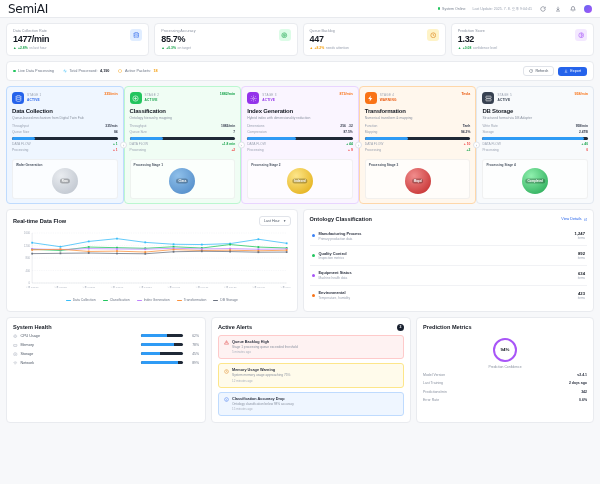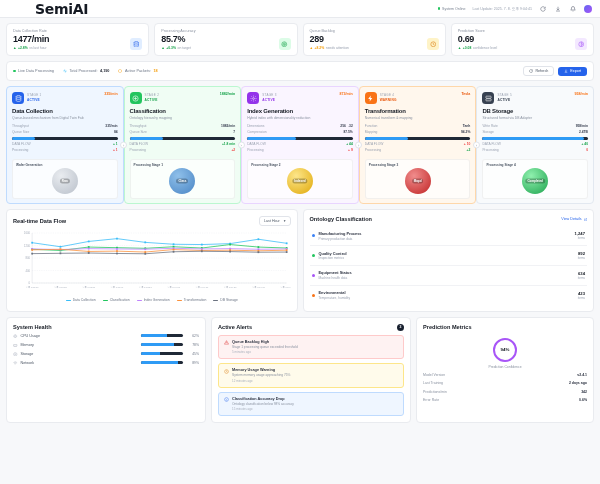--- a/index.html
+++ b/index.html
@@ -11,37 +11,37 @@
     color: #1f2430;
     overflow: hidden;
   }
   .app { width: 600px; height: 484px; display: flex; flex-direction: column; }
 
   
   .topbar {
     height: 18px; background: #ffffff; border-bottom: 1px solid #e8eaee;
     display: flex; align-items: center; padding: 0 8px; flex: 0 0 18px;
   }
-  .brand { font-size: 14px; font-weight: bold; letter-spacing: -0.3px; color: #151a23; font-family: "DejaVu Sans", sans-serif; margin-left: 27px;}
+  .brand { font-size: 12px; font-weight: normal; letter-spacing: -0.3px; color: #151a23; font-family: "DejaVu Sans", sans-serif;}
   .topbar-right { margin-left: auto; display: flex; align-items: center; gap: 7px; }
   .sys-online { display: flex; align-items: center; gap: 2px; font-size: 3.6px; color: #7b8493; }
   .dotg { width: 2.5px; height: 2.5px; border-radius: 50%; background: #22c55e; }
   .last-update { font-size: 3.6px; color: #9aa2b1; }
   .ticon { width: 8px; height: 8px; display: flex; align-items: center; justify-content: center; color: #6b7280; cursor: pointer;}
   .ticon svg { width: 6px; height: 6px; }
   .avatar-sm { width: 8px; height: 8px; border-radius: 50%; background: linear-gradient(135deg,#6366f1,#a855f7); }
 
   
   .content { padding: 5px 6px; display: flex; flex-direction: column; gap: 5px; }
 
   
   .kpi-row { display: grid; grid-template-columns: repeat(4,1fr); gap: 5px; }
   .kpi {
     background: #fff; border: 1px solid #e9ebef; border-radius: 4px;
-    padding: 5px 6px; display: flex; align-items: flex-end; min-height: 33px;
+    padding: 5px 6px; display: flex; align-items: flex-start; min-height: 33px;
   }
   .kpi-left { flex: 1; }
   .kpi-label { font-size: 3.7px; color: #8b93a1; margin-bottom: 1.5px; }
   .kpi-value { font-size: 9px; font-weight: bold; color: #151a23; letter-spacing: -0.3px; line-height: 1.05;}
   .kpi-delta { font-size: 3.4px; margin-top: 2px; display:flex; align-items:center; gap:1.5px;}
   .kpi-delta .arw { font-size: 3.6px; }
   .kpi-delta .pct { font-weight: bold; }
   .kpi-delta .note { color: #9aa2b1; }
   .kpi-ico { width: 12px; height: 12px; border-radius: 3px; display:flex; align-items:center; justify-content:center; }
   .kpi-ico svg { width: 6.5px; height: 6.5px; }
@@ -231,38 +231,38 @@
           <svg viewBox="0 0 24 24" fill="none" stroke="currentColor" stroke-width="2">
               <circle cx="12" cy="12" r="9"></circle>
               <circle cx="12" cy="12" r="4.5"></circle>
               <circle cx="12" cy="12" r="1"></circle>
             </svg>
         </div>
       </div>
       <div class="kpi">
         <div class="kpi-left">
           <div class="kpi-label">Queue Backlog</div>
-          <div class="kpi-value">289</div>
+          <div class="kpi-value">447</div>
           <div class="kpi-delta">
             <span class="arw" style="color:#f59e0b">▲</span>
             <span class="pct" style="color:#f59e0b">+8.2%</span>
             <span class="note">needs attention</span>
           </div>
         </div>
         <div class="kpi-ico" style="background:#fef3c7;color:#d97706">
           <svg viewBox="0 0 24 24" fill="none" stroke="currentColor" stroke-width="2">
               <circle cx="12" cy="12" r="9"></circle>
               <polyline points="12 7 12 12 16 14"></polyline>
             </svg>
         </div>
       </div>
       <div class="kpi">
         <div class="kpi-left">
           <div class="kpi-label">Prediction Score</div>
-          <div class="kpi-value">0.69</div>
+          <div class="kpi-value">1.32</div>
           <div class="kpi-delta">
             <span class="arw" style="color:#16a34a">▲</span>
             <span class="pct" style="color:#16a34a">+0.08</span>
             <span class="note">confidence level</span>
           </div>
         </div>
         <div class="kpi-ico" style="background:#f3e8ff;color:#a855f7">
           <svg viewBox="0 0 24 24" fill="none" stroke="currentColor" stroke-width="2">
               <circle cx="12" cy="12" r="9"></circle>
               <path d="M12 3v18"></path>

